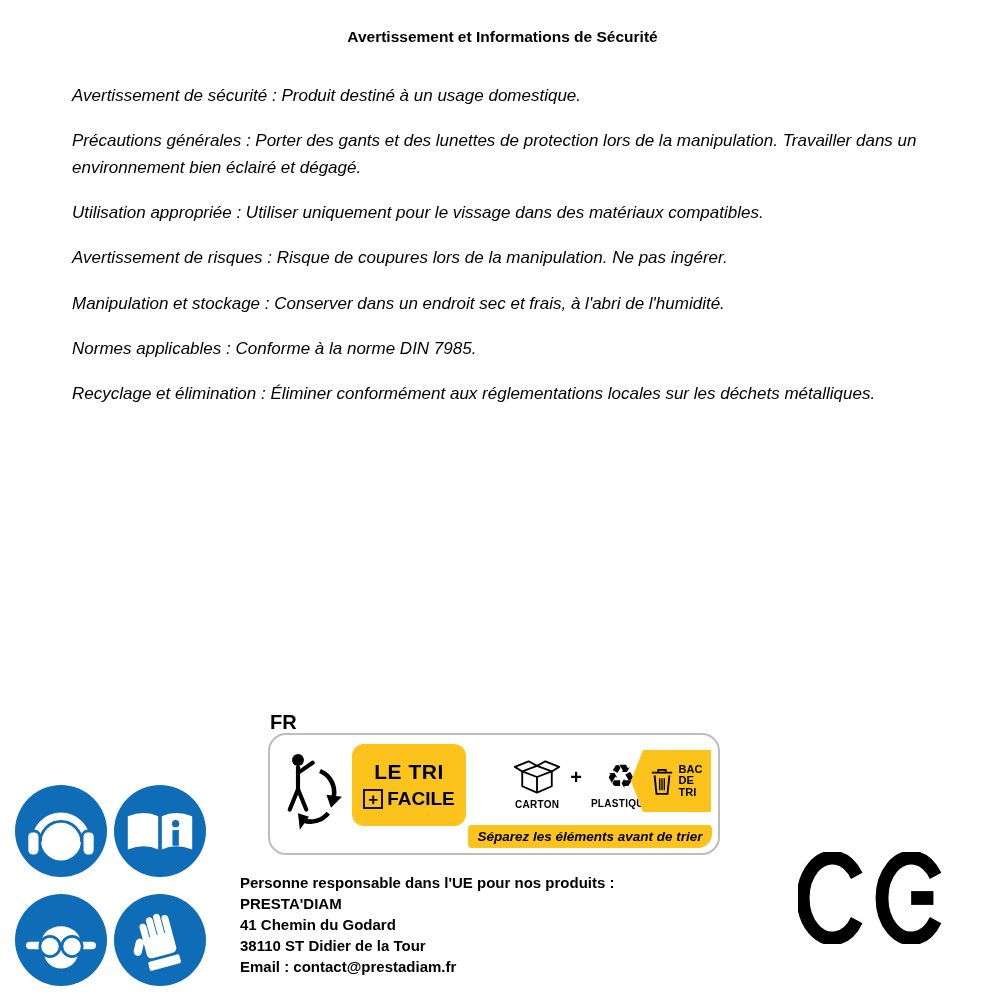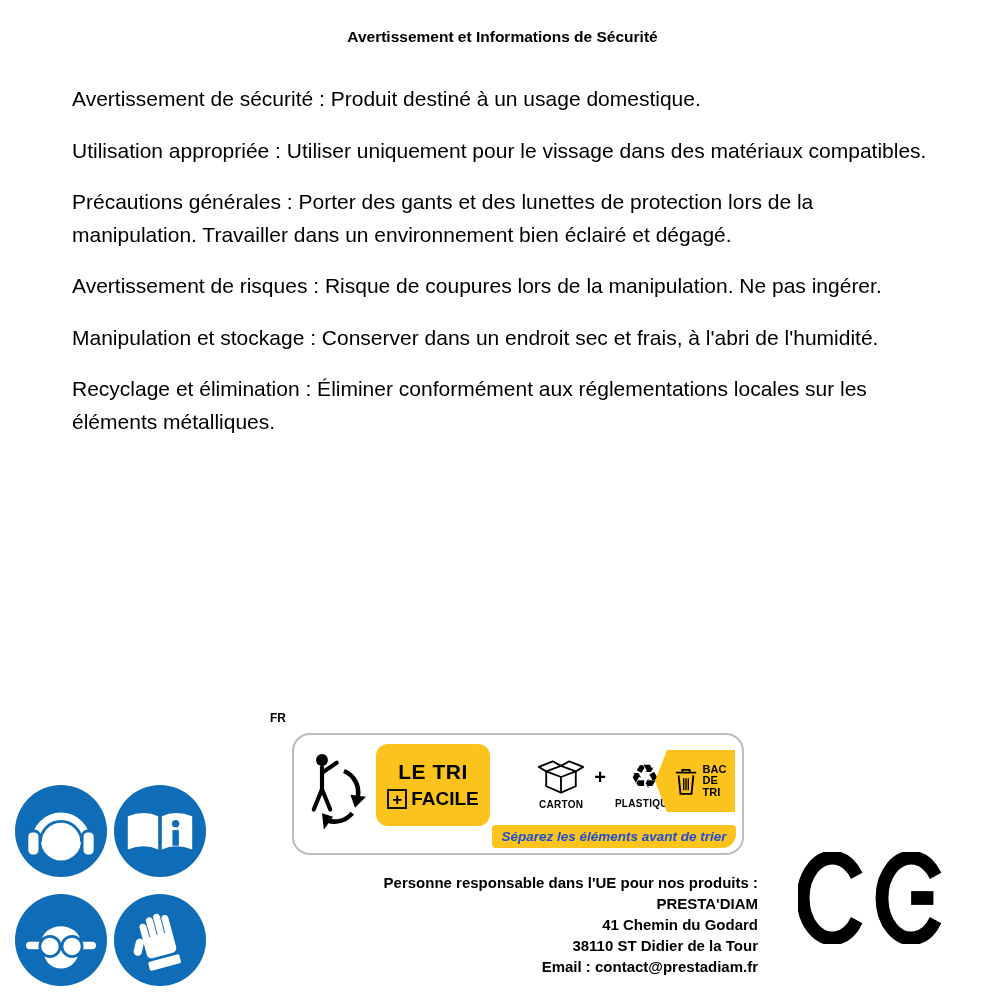--- a/index.html
+++ b/index.html
@@ -17,39 +17,39 @@
     color:#000;
     overflow:hidden;
   }
   .doc-title{
     position:absolute;top:28px;left:0;right:0;
     text-align:center;
     font-size:15.5px;font-weight:bold;
   }
   .body-text{
     position:absolute;top:83px;left:72px;right:66px;
-    font-size:21px;line-height:1.55;
+    font-size:17px;line-height:1.55;font-style:italic;
   }
   .body-text p{margin:0 0 19px 0;}
   
   .safety-grid{
     position:absolute;left:15px;top:785px;
     display:grid;grid-template-columns:92px 92px;grid-template-rows:92px 92px;
     gap:17px 7px;
   }
   .sicon{width:92px;height:92px;}
   .sicon svg{width:100%;height:100%;display:block;}
   
   .fr-code{
     position:absolute;left:270px;top:711px;
-    font-size:12px;font-weight:bold;
+    font-size:20px;font-weight:bold;
   }
   .tri-label{
     position:absolute;left:268px;top:733px;width:452px;height:122px;
-    background:#fff;border:2px solid #bdbdbd;border-radius:18px;margin-left:24px;
+    background:#fff;border:2px solid #bdbdbd;border-radius:18px;
   }
   .triman{position:absolute;left:6px;top:10px;width:66px;height:96px;}
   .triman svg{width:100%;height:100%;display:block;}
   .tri-yellow{
     position:absolute;left:82px;top:9px;width:114px;height:82px;
     background:var(--yellow);border-radius:12px;
     display:flex;flex-direction:column;align-items:center;justify-content:center;gap:4px;
   }
   .tri-line1{font-size:21px;font-weight:bold;letter-spacing:.5px;}
   .tri-line2{display:flex;align-items:center;gap:4px;font-size:19px;font-weight:bold;}
@@ -76,45 +76,46 @@
     clip-path:polygon(15% 0,100% 0,100% 100%,15% 100%,0 50%);
     display:flex;align-items:center;justify-content:center;gap:5px;
     padding-left:10px;
   }
   .bac svg{display:block;}
   .bac-text{font-size:11px;font-weight:bold;line-height:1.05;text-align:left;}
   .tagline{
     position:absolute;left:198px;right:6px;bottom:5px;height:23px;
     background:var(--yellow);border-radius:4px 4px 14px 4px;
     display:flex;align-items:center;justify-content:center;
-    font-size:13.5px;font-weight:bold;font-style:italic;color:#1d4ed8;
+    font-size:13.5px;font-weight:bold;font-style:italic;color:#000000;
   }
   
   .address{
-    position:absolute;left:262px;top:872px;width:496px;
-    text-align:right;font-size:15px;font-weight:bold;line-height:21px;
+    position:absolute;left:240px;top:872px;width:496px;
+    text-align:left;font-size:15px;font-weight:bold;line-height:21px;
   }
   
   .ce-mark{position:absolute;left:798px;top:852px;width:150px;height:92px;}
   .ce-mark svg{width:100%;height:100%;display:block;}
 </style>
 </head>
 <body>
 
 <div class="page">
 
   <h1 class="doc-title">Avertissement et Informations de Sécurité</h1>
 
   <main class="body-text">
     <p>Avertissement de sécurité : Produit destiné à un usage domestique.</p>
+    <p>Précautions générales : Porter des gants et des lunettes de protection lors de la manipulation. Travailler dans un environnement bien éclairé et dégagé.</p>
     <p>Utilisation appropriée : Utiliser uniquement pour le vissage dans des matériaux compatibles.</p>
-    <p>Précautions générales : Porter des gants et des lunettes de protection lors de la manipulation. Travailler dans un environnement bien éclairé et dégagé.</p>
     <p>Avertissement de risques : Risque de coupures lors de la manipulation. Ne pas ingérer.</p>
     <p>Manipulation et stockage : Conserver dans un endroit sec et frais, à l'abri de l'humidité.</p>
-    <p>Recyclage et élimination : Éliminer conformément aux réglementations locales sur les éléments métalliques.</p>
+    <p>Normes applicables : Conforme à la norme DIN 7985.</p>
+    <p>Recyclage et élimination : Éliminer conformément aux réglementations locales sur les déchets métalliques.</p>
   </main>
 
   <div class="safety-grid">
     <div class="sicon">
       <svg viewBox="0 0 100 100">
         <circle cx="50" cy="50" r="50" fill="var(--blue,#0f6cb6)"></circle>
         <circle cx="50" cy="60" r="22" fill="#fff"></circle>
         <path d="M22 62 A28 28 0 0 1 78 62" fill="none" stroke="var(--blue,#0f6cb6)" stroke-width="14"></path>
         <path d="M22 62 A28 28 0 0 1 78 62" fill="none" stroke="#fff" stroke-width="8"></path>
         <rect x="13" y="50" width="14" height="27" rx="6" fill="#fff" stroke="var(--blue,#0f6cb6)" stroke-width="3"></rect>

